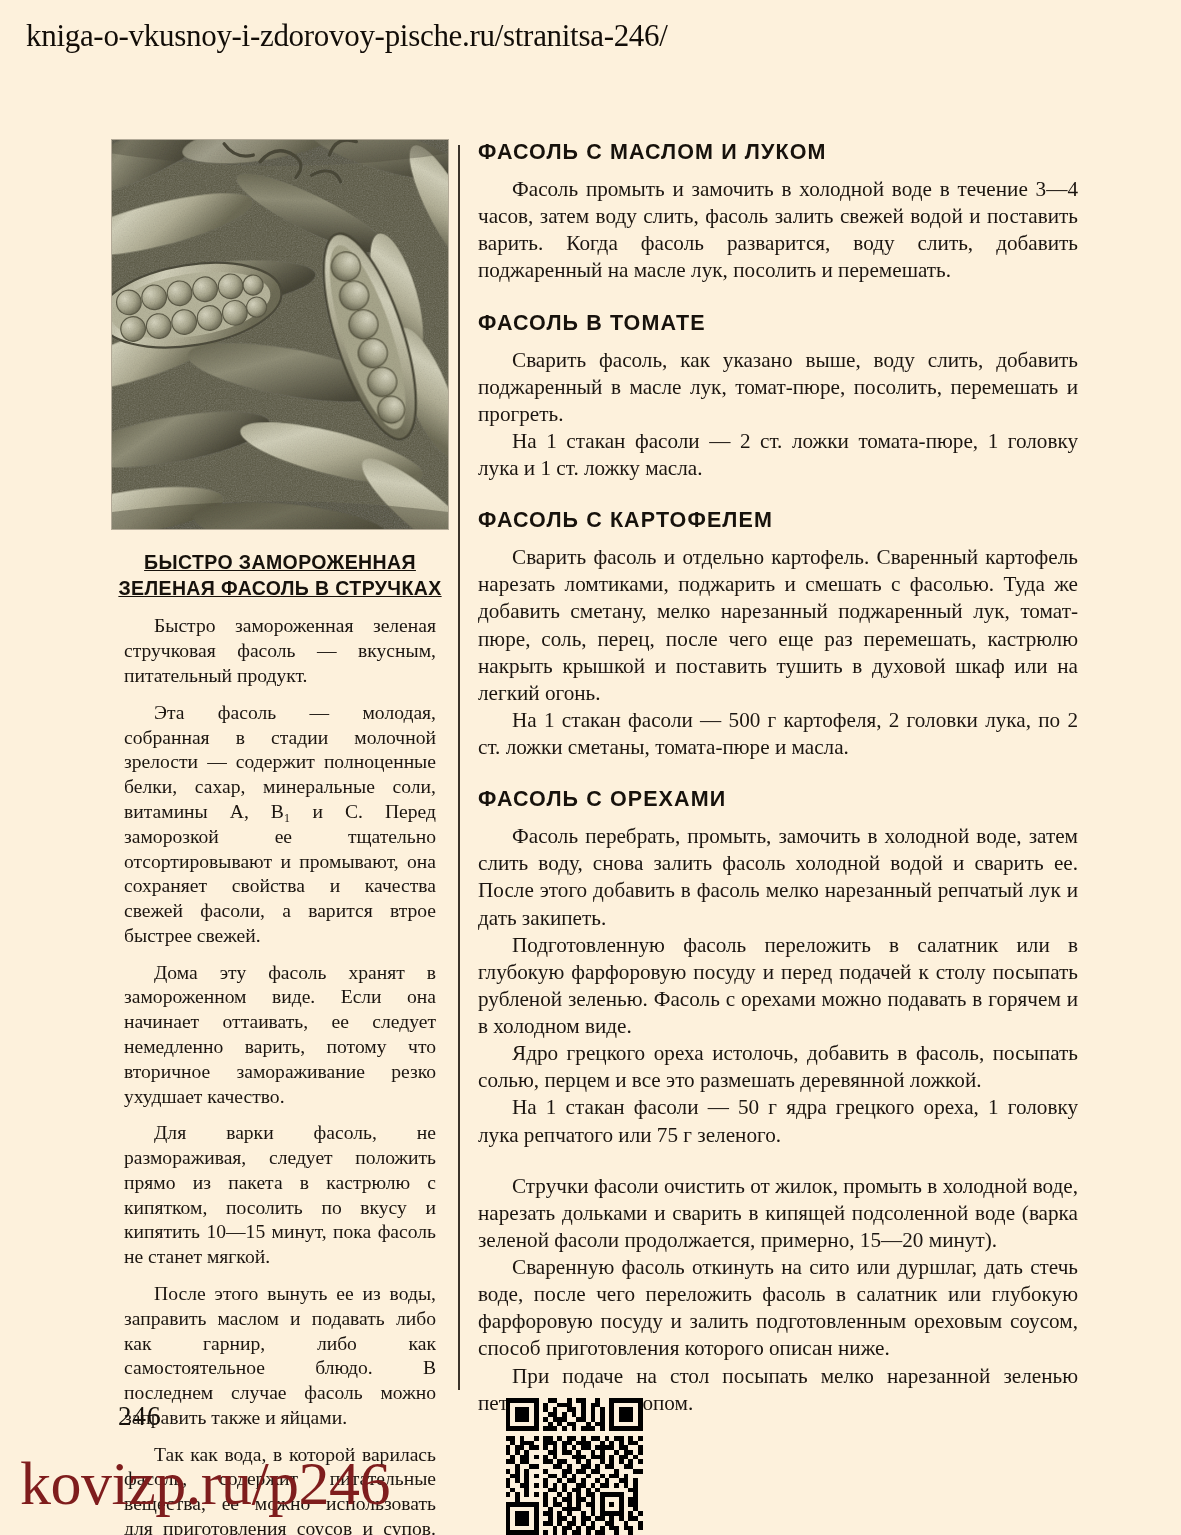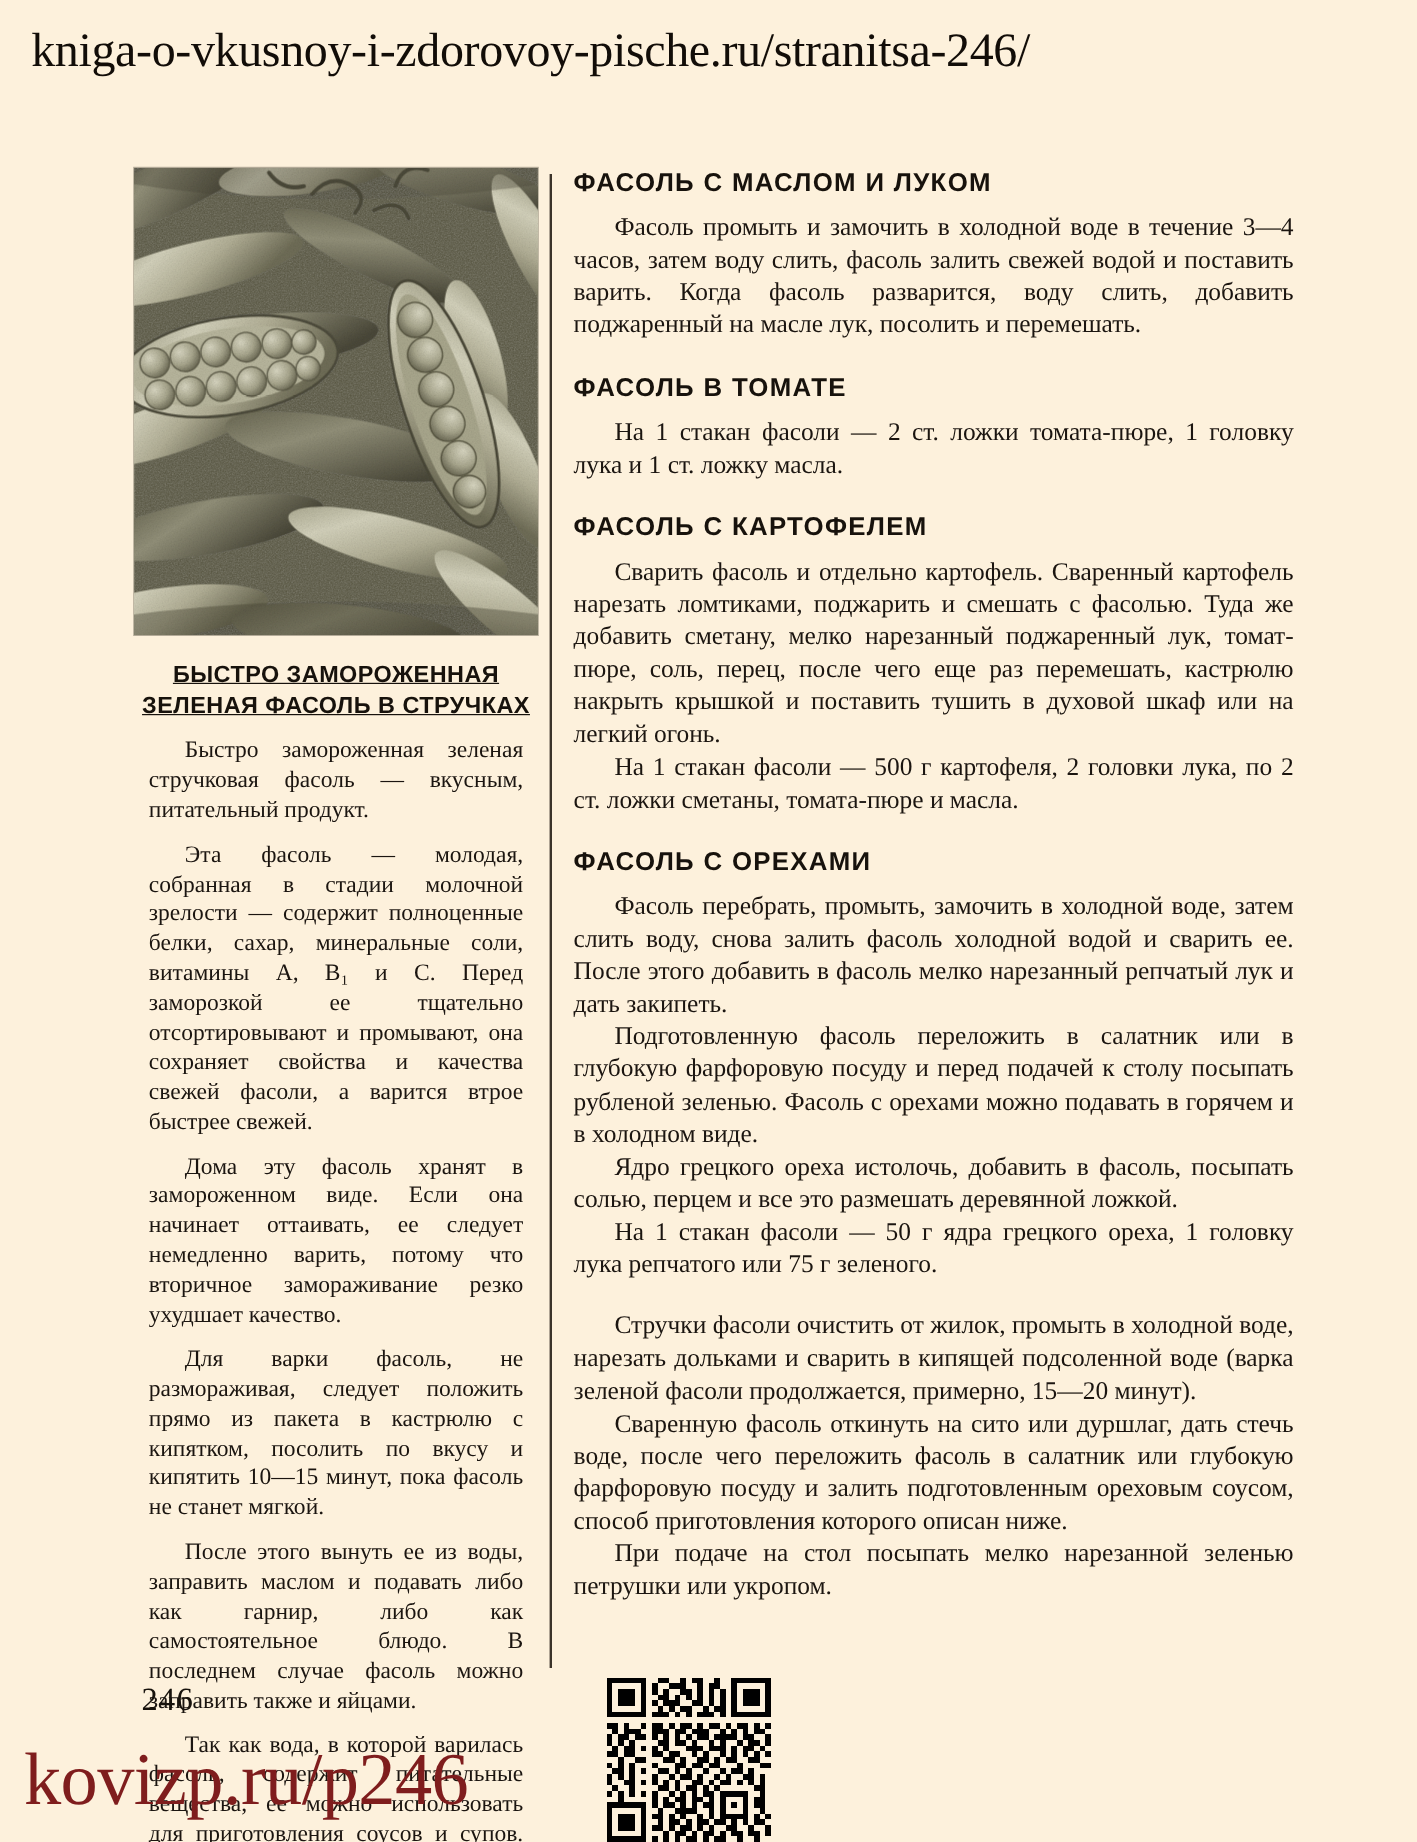--- a/index.html
+++ b/index.html
@@ -15,21 +15,21 @@
     position: relative;
     overflow: hidden;
   }
 
   
   .header-url {
     position: absolute;
     left: 26px;
     top: 18px;
     font-family: "Liberation Serif", serif;
-    font-size: 40px;
+    font-size: 31px;
     letter-spacing: -0.3px;
     color: #120d08;
     white-space: nowrap;
   }
 
   
   .sheet {
     position: absolute;
     left: 0;
     top: 75px;
@@ -285,20 +285,21 @@
 
   <div class="col-right">
 
     <div class="recipe-block">
       <h2 class="recipe-title">ФАСОЛЬ С МАСЛОМ И ЛУКОМ</h2>
       <p>Фасоль промыть и замочить в холодной воде в течение 3—4 часов, затем воду слить, фасоль залить свежей водой и поставить варить. Когда фасоль разварится, воду слить, добавить поджаренный на масле лук, посолить и перемешать.</p>
     </div>
 
     <div class="recipe-block">
       <h2 class="recipe-title">ФАСОЛЬ В ТОМАТЕ</h2>
+      <p>Сварить фасоль, как указано выше, воду слить, добавить поджаренный в масле лук, томат-пюре, посолить, перемешать и прогреть.</p>
       <p>На 1 стакан фасоли — 2 ст. ложки томата-пюре, 1 головку лука и 1 ст. ложку масла.</p>
     </div>
 
     <div class="recipe-block">
       <h2 class="recipe-title">ФАСОЛЬ С КАРТОФЕЛЕМ</h2>
       <p>Сварить фасоль и отдельно картофель. Сваренный картофель нарезать ломтиками, поджарить и смешать с фасолью. Туда же добавить сметану, мелко нарезанный поджаренный лук, томат-пюре, соль, перец, после чего еще раз перемешать, кастрюлю накрыть крышкой и поставить тушить в духовой шкаф или на легкий огонь.</p>
       <p>На 1 стакан фасоли — 500 г картофеля, 2 головки лука, по 2 ст. ложки сметаны, томата-пюре и масла.</p>
     </div>
 
     <div class="recipe-block tight">

